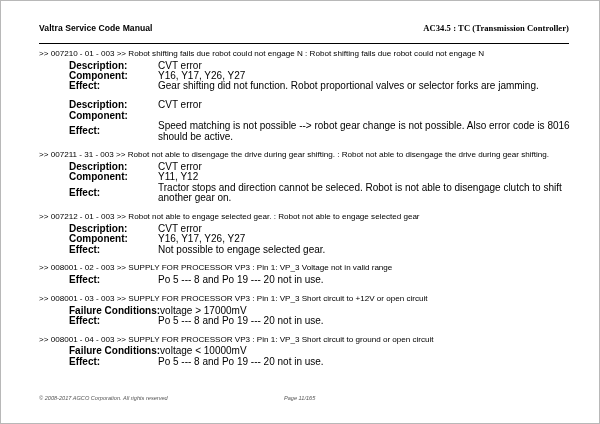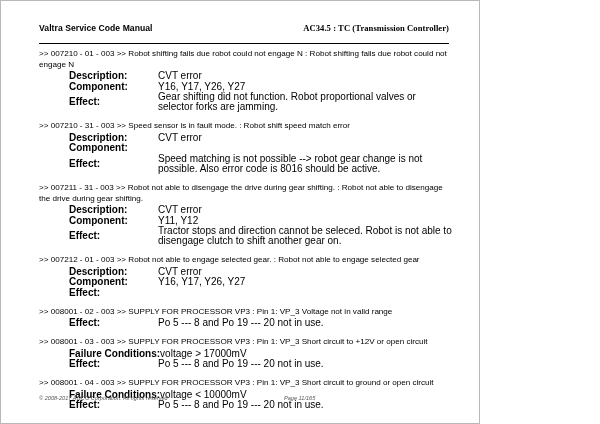--- a/index.html
+++ b/index.html
@@ -10,21 +10,21 @@
   body {
     width: 600px;
     height: 424px;
     font-family: "Liberation Sans", sans-serif;
     color: #000000;
     overflow: hidden;
   }
   .page {
     position: relative;
     box-sizing: border-box;
-    width: 480px;
+    width: 600px;
     height: 424px;
     background: #ffffff;
     border: 1px solid #b8b8b8;
     padding: 0;
   }
   
   .page-header {
     position: absolute;
     left: 38px;
     right: 30px;
@@ -120,21 +120,20 @@
             <span class="label">Component:</span>
             <span class="value">Y16, Y17, Y26, Y27</span>
           </div>
           <div class="row">
             <span class="label">Effect:</span>
             <span class="value">Gear shifting did not function. Robot proportional valves or selector forks are jamming.</span>
           </div>
         </div>
       </div>
       <div class="entry">
-        <div class="entry-title">&gt;&gt; 007210 - 31 - 003 &gt;&gt; Speed sensor is in fault mode. : Robot shift speed match error</div>
         <div class="rows">
           <div class="row">
             <span class="label">Description:</span>
             <span class="value">CVT error</span>
           </div>
           <div class="row">
             <span class="label">Component:</span>
           </div>
           <div class="row">
             <span class="label">Effect:</span>
@@ -165,20 +164,21 @@
           <div class="row">
             <span class="label">Description:</span>
             <span class="value">CVT error</span>
           </div>
           <div class="row">
             <span class="label">Component:</span>
             <span class="value">Y16, Y17, Y26, Y27</span>
           </div>
           <div class="row">
             <span class="label">Effect:</span>
+            <span class="value">Not possible to engage selected gear.</span>
           </div>
         </div>
       </div>
       <div class="entry">
         <div class="entry-title">&gt;&gt; 008001 - 02 - 003 &gt;&gt; SUPPLY FOR PROCESSOR VP3 : Pin 1:  VP_3 Voltage not in valid range</div>
         <div class="rows">
           <div class="row">
             <span class="label">Effect:</span>
             <span class="value">Po 5 --- 8 and Po 19 --- 20 not in use.</span>
           </div>

